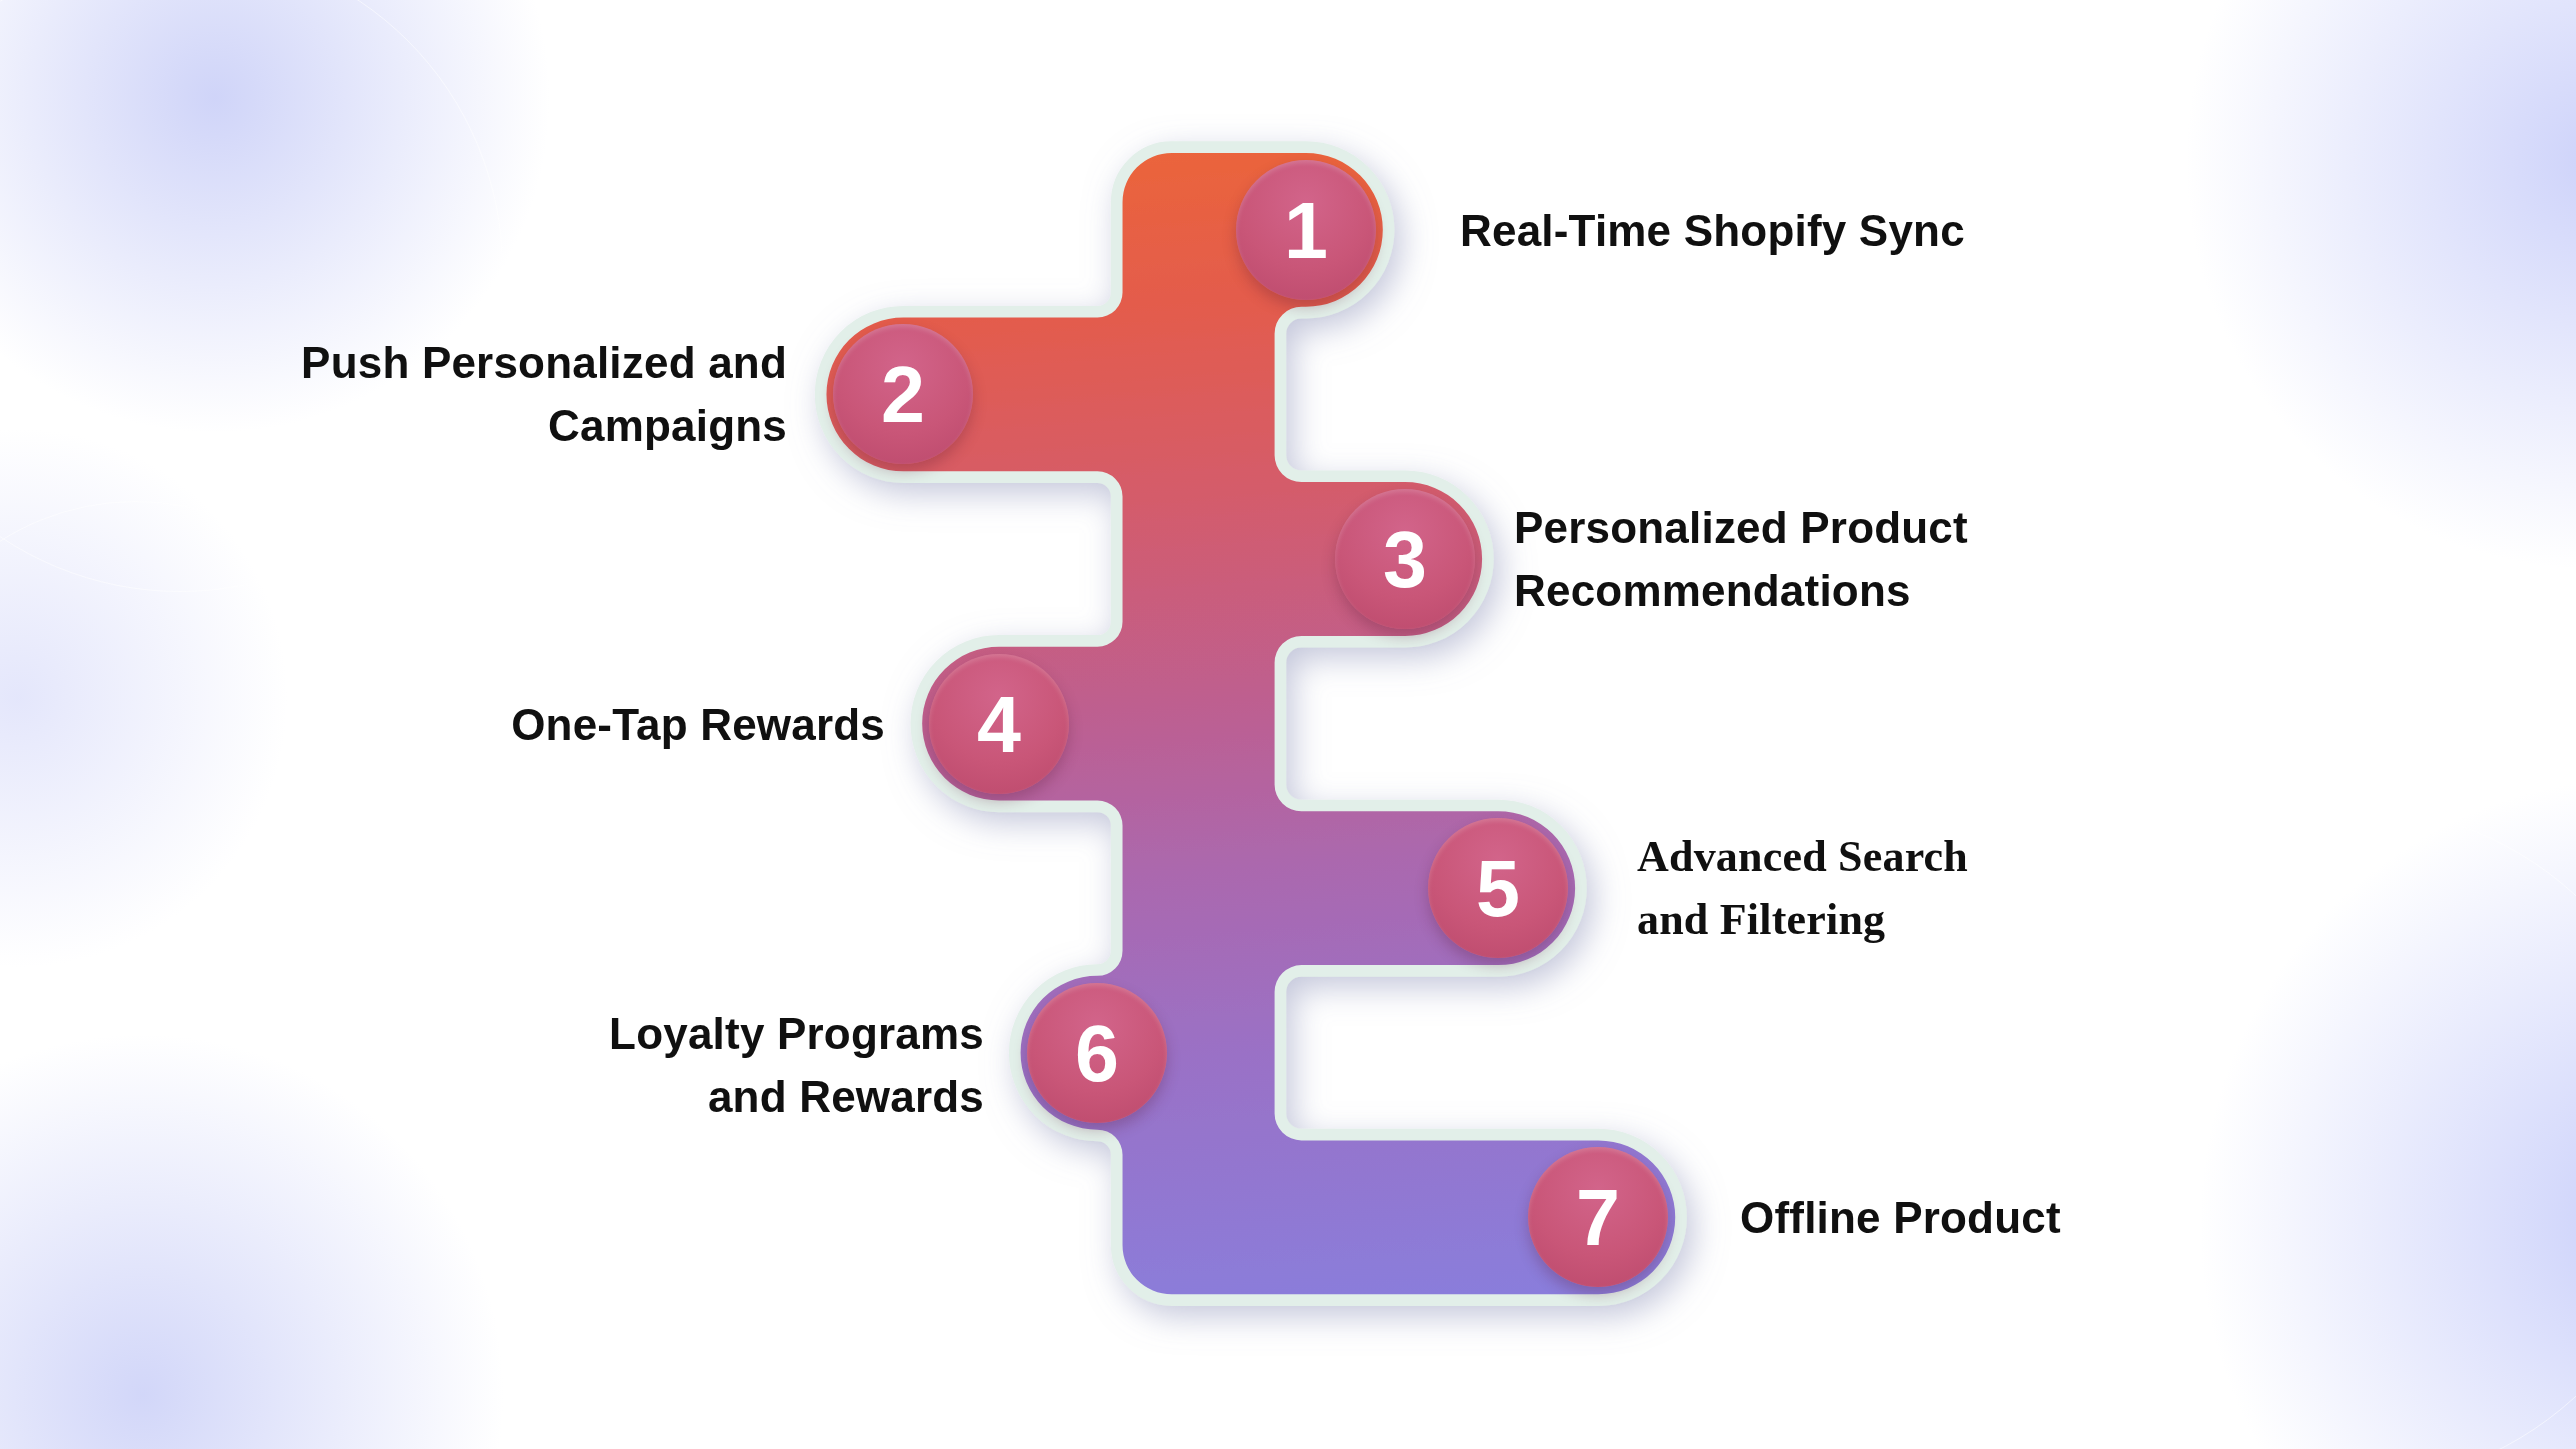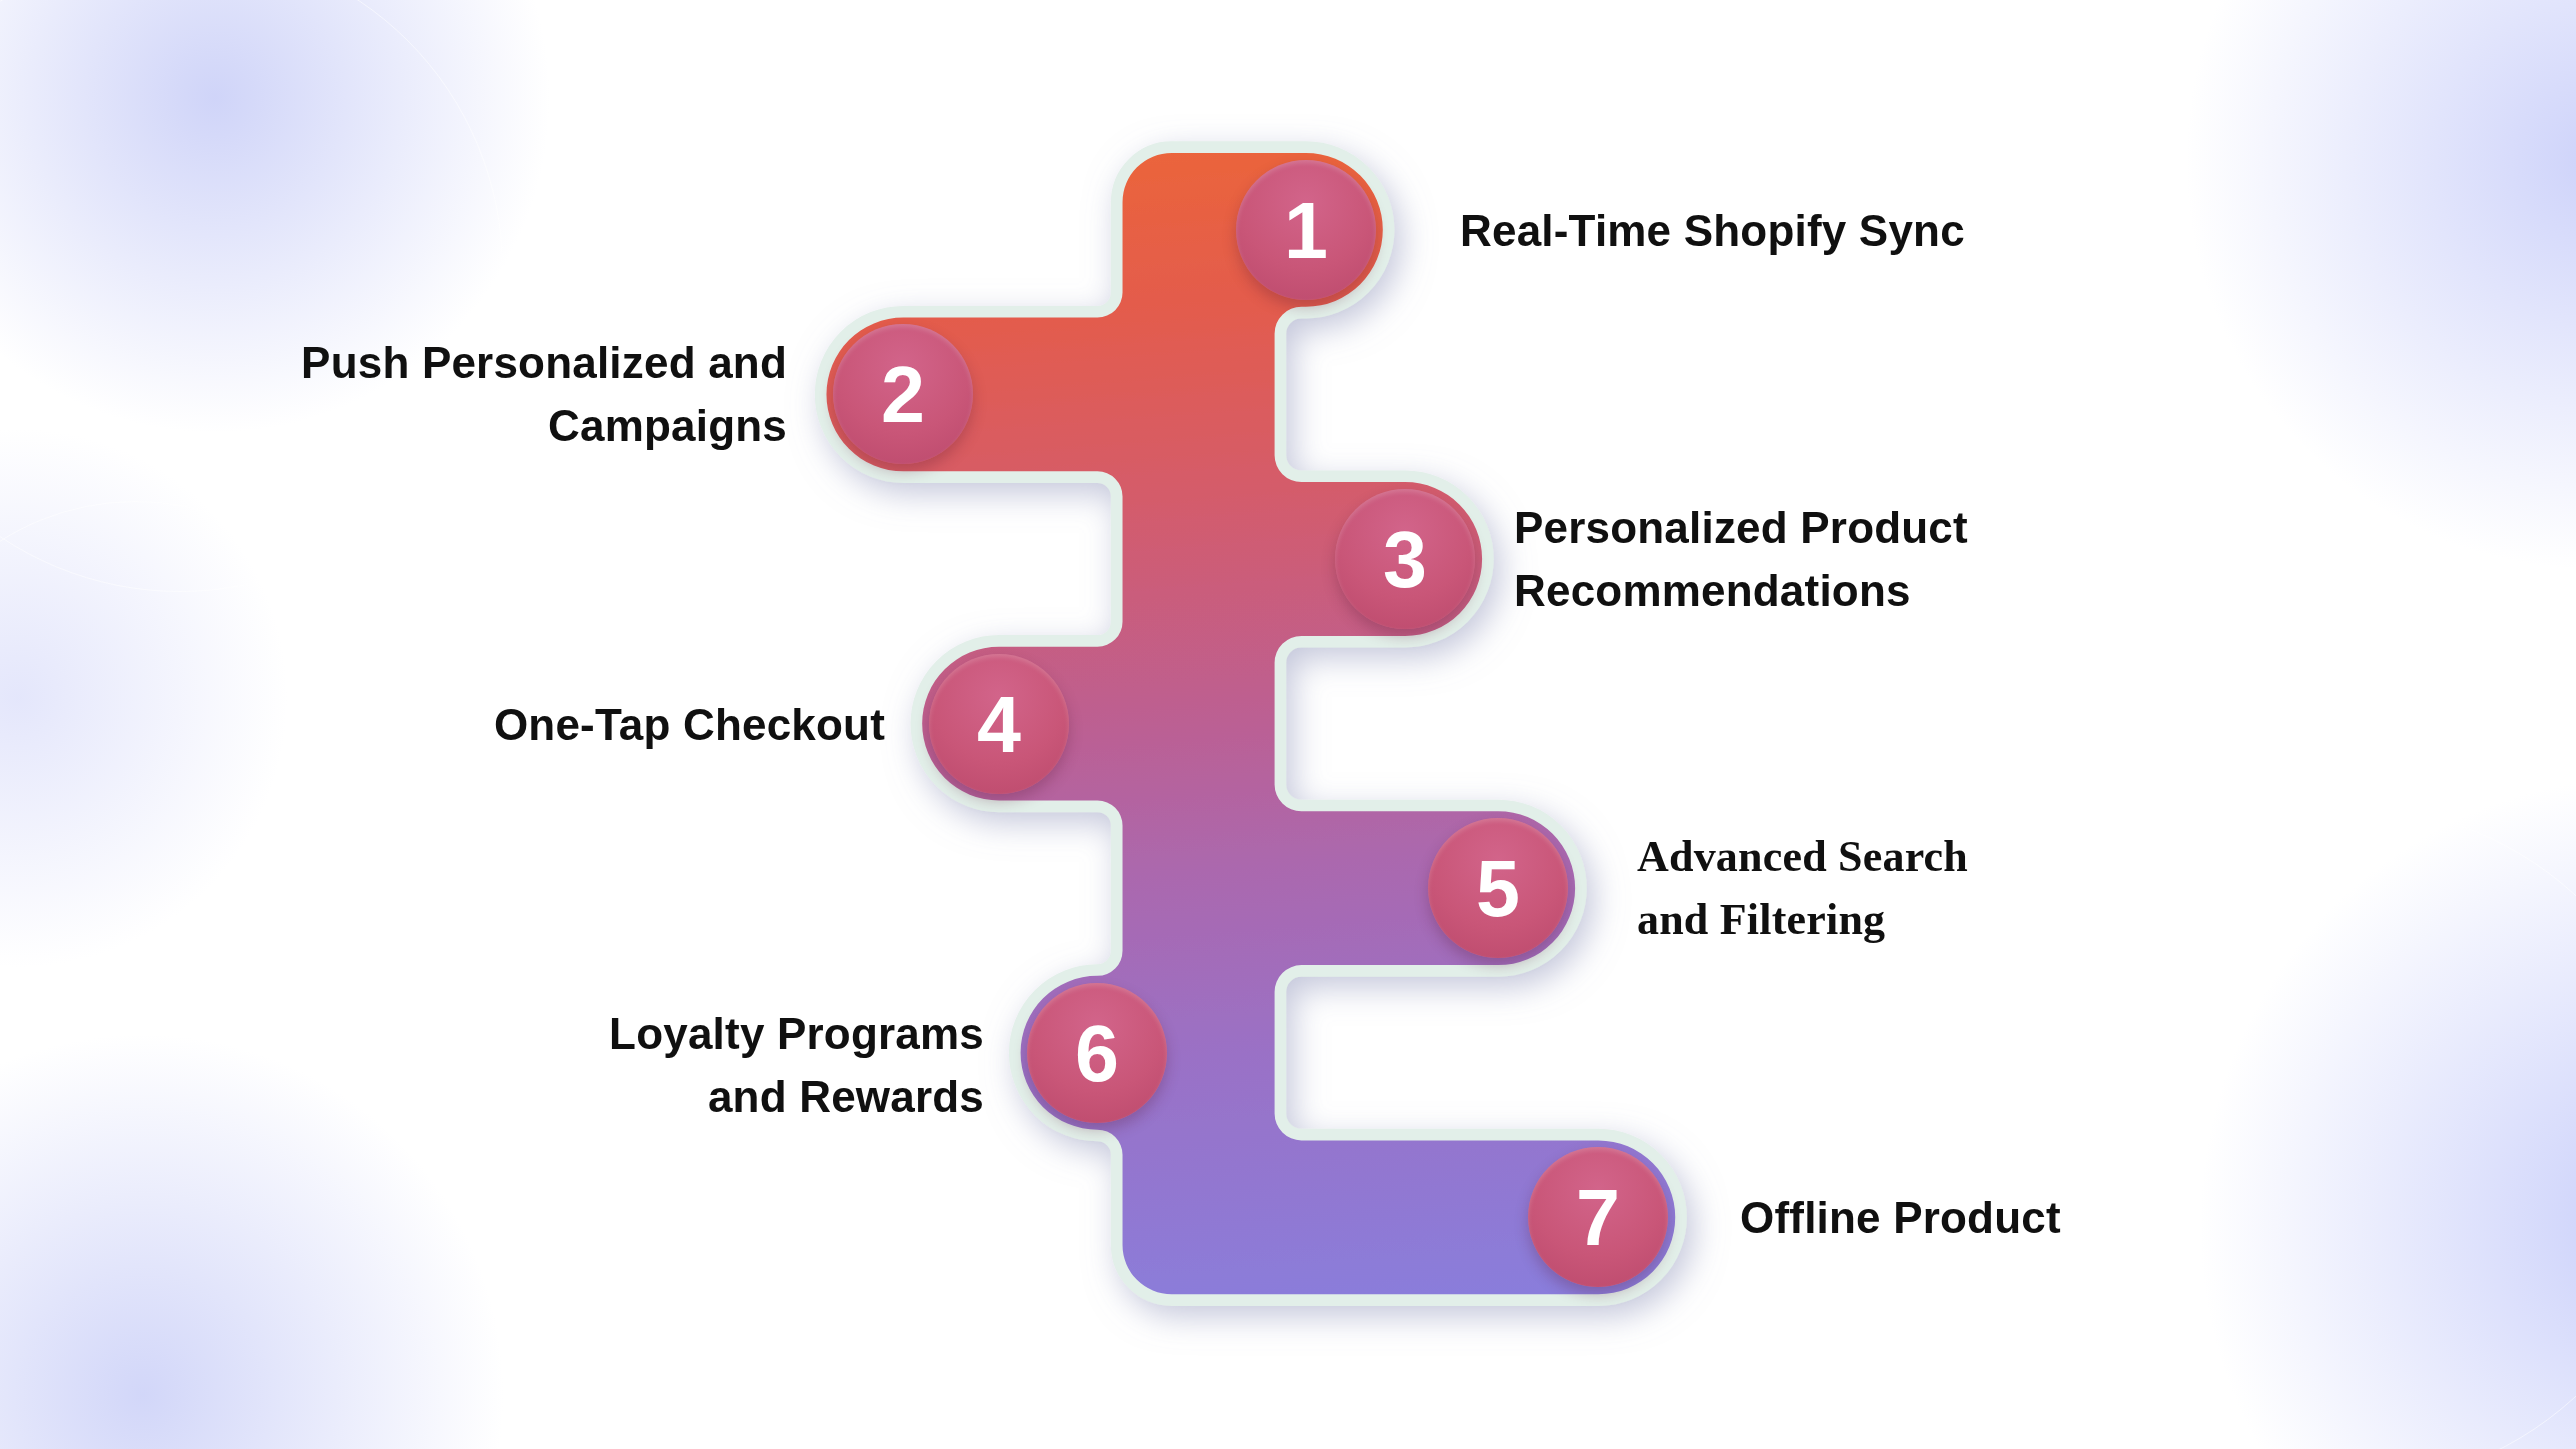--- a/index.html
+++ b/index.html
@@ -151,19 +151,19 @@
   </div>
 <div class="badge b7">
     <span>7</span>
   </div>
 
 <div class="step-label l1">Real-Time Shopify Sync</div>
 <div class="step-label l2">Push Personalized and
 Campaigns</div>
 <div class="step-label l3">Personalized Product
 Recommendations</div>
-<div class="step-label l4">One-Tap Checkout</div>
+<div class="step-label l4">One-Tap Rewards</div>
 <div class="step-label l5">Advanced Search
 and Filtering</div>
 <div class="step-label l6">Loyalty Programs
 and Rewards</div>
 <div class="step-label l7">Offline Product</div>
 
 
 </body></html>

